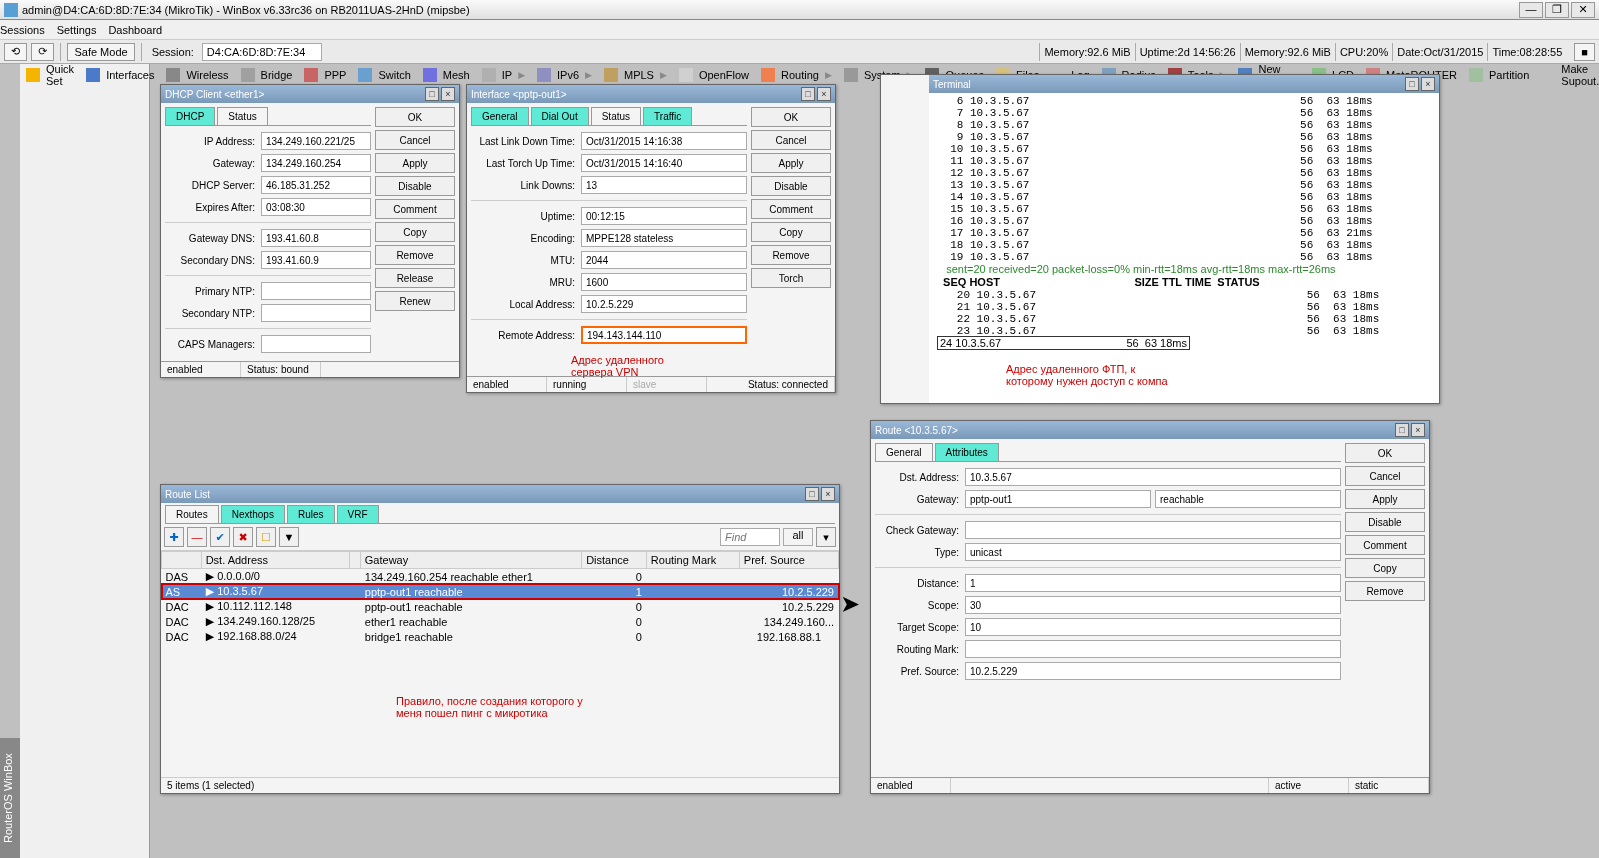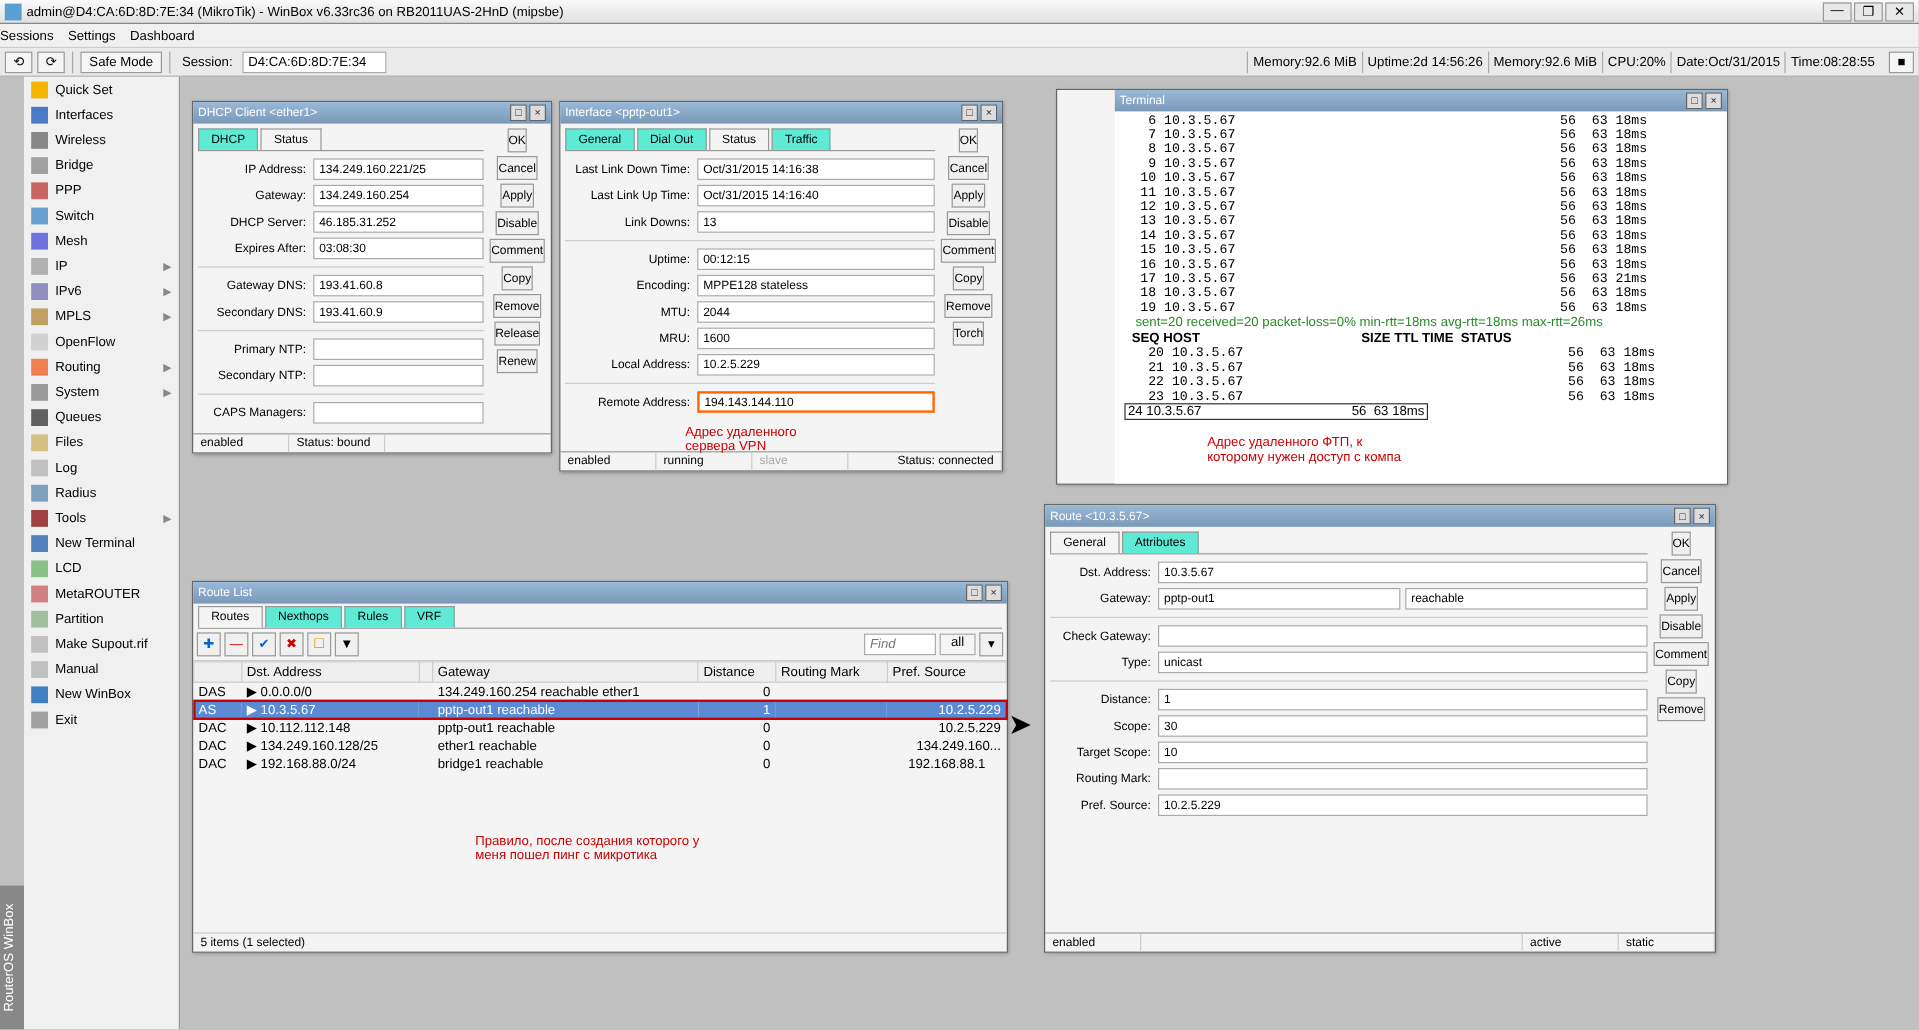--- a/index.html
+++ b/index.html
@@ -22,35 +22,35 @@
 .tb-sep { width: 1px; height: 18px; background: #aaa; margin: 0 2px; }
 .tb-field { height: 18px; background: #fff; border: 1px solid #aaa; padding: 0 4px; min-width: 120px; display: flex; align-items: center; }
 .tb-label { padding: 0 4px; }
 .status-right { margin-left: auto; display: flex; gap: 0; }
 .status-cell { border-left: 1px solid #aaa; padding: 0 4px; display: flex; align-items: center; height: 18px; }
 
 
 .main { display: flex; height: 794px; background: #c0c0c0; position: relative; }
 
 
-.sidebar { width: 130px; background: #f0f0f0; border-right: 1px solid #999; display: flex; flex-direction: column; }
+.sidebar { width: 130px; background: #f0f0f0; border-right: 1px solid #999; display: flex; flex-direction: row; }
 .sb-item { height: 21px; display: flex; align-items: center; padding: 0 6px; gap: 6px; cursor: pointer; }
 .sb-icon { width: 14px; height: 14px; flex-shrink: 0; }
 .sb-arrow { margin-left: auto; color: #888; font-size: 9px; }
 .vert-label { writing-mode: vertical-rl; transform: rotate(180deg); background: #888; color: #fff; padding: 8px 2px; position: absolute; left: 0; bottom: 0; height: 120px; width: 20px; text-align: center; }
 
 
 .mdi { position: absolute; background: #f4f4f4; border: 1px solid #666; box-shadow: 1px 1px 3px rgba(0,0,0,0.3); }
 .mdi-title { background: linear-gradient(#9ab8d8, #7a98b8); color: #fff; height: 18px; display: flex; align-items: center; padding: 0 4px; }
 .mdi-title-text { flex: 1; font-size: 10px; }
 .mdi-title-btns { display: flex; gap: 2px; }
 .mdi-title-btn { width: 14px; height: 14px; background: #ddd; border: 1px solid #666; text-align: center; line-height: 12px; font-size: 9px; cursor: pointer; color: #333; }
 .mdi-body { padding: 4px; display: flex; gap: 4px; }
 .mdi-main { flex: 1; }
-.mdi-side { width: 48px; display: flex; flex-direction: column; gap: 3px; align-items: center; }
+.mdi-side { width: 80px; display: flex; flex-direction: column; gap: 3px; }
 .mdi-btn { height: 20px; background: #f0f0f0; border: 1px solid #999; cursor: pointer; font-size: 10px; }
 
 
 .tabs { display: flex; border-bottom: 1px solid #999; margin-bottom: 6px; }
 .tab { padding: 3px 10px; background: #5eead4; border: 1px solid #999; border-bottom: none; margin-right: 2px; cursor: pointer; font-size: 10px; }
 .tab.active { background: #f4f4f4; }
 
 
 .frow { display: flex; align-items: center; margin-bottom: 4px; }
 .flabel { width: 96px; text-align: right; padding-right: 6px; font-size: 10px; }
@@ -345,21 +345,21 @@
           <div class="tab">Dial Out</div>
           <div class="tab active">Status</div>
           <div class="tab">Traffic</div>
         </div>
         <div id="iface-fields">
             <div class="frow">
               <div class="flabel" style="width:110px">Last Link Down Time:</div>
               <div class="finput">Oct/31/2015 14:16:38</div>
             </div>
             <div class="frow">
-              <div class="flabel" style="width:110px">Last Link Up Time:</div>
+              <div class="flabel" style="width:110px">Last Torch Up Time:</div>
               <div class="finput">Oct/31/2015 14:16:40</div>
             </div>
             <div class="frow">
               <div class="flabel" style="width:110px">Link Downs:</div>
               <div class="finput">13</div>
             </div>
             <div style="height: 1px; background: rgb(204, 204, 204); margin: 6px 0px;"></div>
             <div class="frow">
               <div class="flabel" style="width:110px">Uptime:</div>
               <div class="finput">00:12:15</div>

